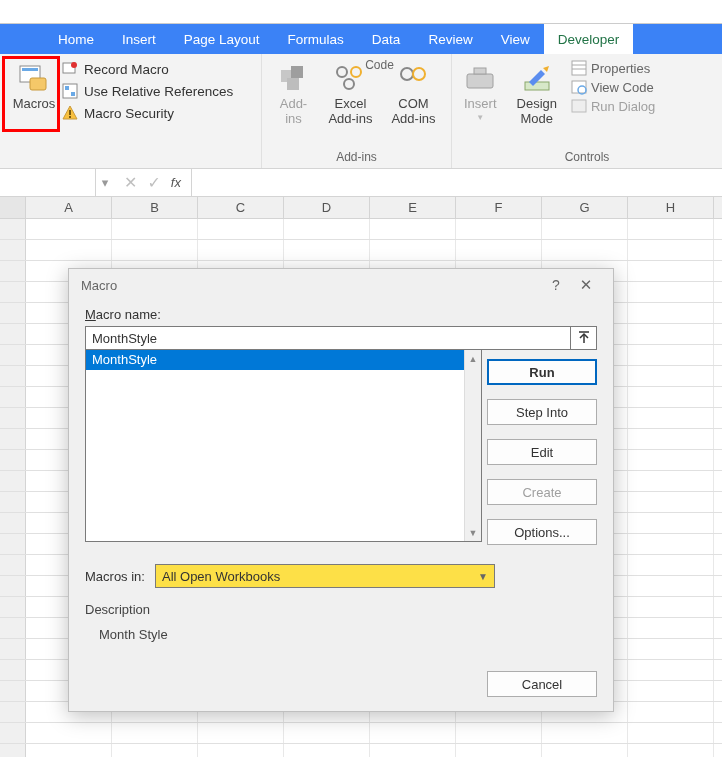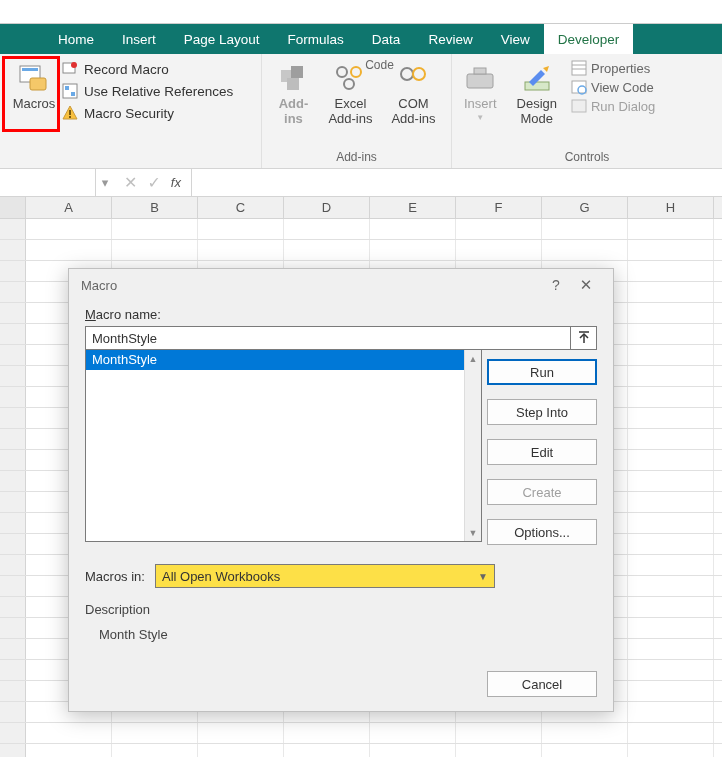--- a/index.html
+++ b/index.html
@@ -1,20 +1,20 @@
 <!DOCTYPE html>
 <html><head>
 <meta charset="utf-8">
 <style>
   * { box-sizing: border-box; margin: 0; padding: 0; font-family: "Segoe UI", Tahoma, sans-serif; }
   body { background: #fff; width: 722px; height: 757px; overflow: hidden; position: relative; font-size: 13px; color: #333; }
   .qa-bar { height: 24px; background: #fff; border-bottom: 1px solid #ccc; }
 
   
-  .tabs { height: 30px; background: #0f766e; display: flex; align-items: stretch; padding-left: 44px; }
+  .tabs { height: 30px; background: #3b82f6; display: flex; align-items: stretch; padding-left: 44px; }
   .tab { color: #fff; padding: 0 14px; display: flex; align-items: center; font-size: 13.5px; cursor: pointer; }
   .tab.active { background: #fff; color: #217346; }
 
   
   .ribbon { background: #f3f3f3; height: 115px; border-bottom: 1px solid #d4d4d4; display: flex; }
   .group { border-right: 1px solid #e0e0e0; display: flex; flex-direction: column; justify-content: space-between; padding: 4px 6px 0 6px; }
   .group-label { text-align: center; font-size: 12px; color: #666; padding: 2px 0 4px; }
   .code-group { width: 262px; flex-direction: row; flex-wrap: wrap; position: relative; }
   .code-top { display: flex; width: 100%; height: 95px; }
   .big-btn { display: flex; flex-direction: column; align-items: center; justify-content: flex-start; padding: 4px 6px; cursor: pointer; font-size: 13px; color: #444; text-align:center; gap:2px;}
@@ -59,21 +59,21 @@
   .macro-name-input { flex:1; height:24px; border:1px solid #7a7a7a; background:#fff; padding:0 6px; font-size:13px; color:#333;}
   .assign-btn { width:26px; height:24px; border:1px solid #7a7a7a; border-left:none; background:#fff; display:flex; align-items:center; justify-content:center; cursor:pointer;}
   .macro-list { width: 397px; height:192px; border:1px solid #7a7a7a; border-top:none; background:#fff; position:relative; overflow:hidden;}
   .macro-item { height:20px; line-height:20px; padding:0 6px; font-size:13px; }
   .macro-item.sel { background:#0078d7; color:#fff;}
   .macro-scroll { position:absolute; right:0; top:0; bottom:0; width:17px; background:#f0f0f0; border-left:1px solid #ddd;}
   .scroll-up{position:absolute;top:0;left:0;right:0;height:17px;display:flex;align-items:center;justify-content:center;color:#888;font-size:9px;}
   .scroll-dn{position:absolute;bottom:0;left:0;right:0;height:17px;display:flex;align-items:center;justify-content:center;color:#888;font-size:9px;}
   .btn-col { position:absolute; right:16px; top:58px; width:110px; display:flex; flex-direction:column; gap:14px;}
   .dbtn { height:26px; background:#fdfdfd; border:1px solid #adadad; font-size:13px; color:#333; cursor:pointer; display:flex; align-items:center; justify-content:center;}
-  .dbtn.primary { border:1px solid #0067c0; box-shadow: inset 0 0 0 1px #0067c0;}
+  .dbtn.primary { border:1px solid #0067c0; box-shadow: inset 0 0 0 1px #0067c0; font-weight: bold;}
   .dbtn.disabled { color:#a0a0a0; cursor:default;}
   .macros-in { display:flex; align-items:center; gap:10px; margin-top:22px;}
   .combo { flex:0 0 340px; height:24px; border:1px solid #7a7a7a; background:#fde047; display:flex; align-items:center; padding:0 6px; justify-content:space-between; cursor:pointer;}
   .combo .chev { color:#666; font-size:10px;}
   .desc-lbl { margin-top:14px; font-size:13px; color:#444;}
   .desc-val { margin-top:10px; margin-left:14px; font-size:13px; color:#444;}
   .cancel-row { position:absolute; right:16px; bottom:14px;}
   .cancel-btn { width:110px; height:26px; background:#fdfdfd; border:1px solid #adadad; cursor:pointer; display:flex;align-items:center;justify-content:center;}
 
   
@@ -150,21 +150,21 @@
   <div class="group addins-group">
     <div class="addins-row">
       <div class="big-btn disabled">
         <span class="ico-big">
             <svg width="32" height="32">
               <rect x="4" y="8" width="12" height="12" fill="#c7c7c7"></rect>
               <rect x="14" y="4" width="12" height="12" fill="#9e9e9e"></rect>
               <rect x="10" y="16" width="12" height="12" fill="#bdbdbd"></rect>
             </svg>
           </span>
-        <span style="white-space:pre-line;font-weight:bold;">Add-
+        <span style="white-space:pre-line;">Add-
 ins</span>
       </div>
       <div class="big-btn">
         <span class="ico-big">
             <svg width="32" height="32">
               <circle cx="8" cy="10" r="5" fill="none" stroke="#888" stroke-width="2"></circle>
               <circle cx="22" cy="10" r="5" fill="none" stroke="#f0b030" stroke-width="2"></circle>
               <circle cx="15" cy="22" r="5" fill="none" stroke="#888" stroke-width="2"></circle>
             </svg>
           </span>

